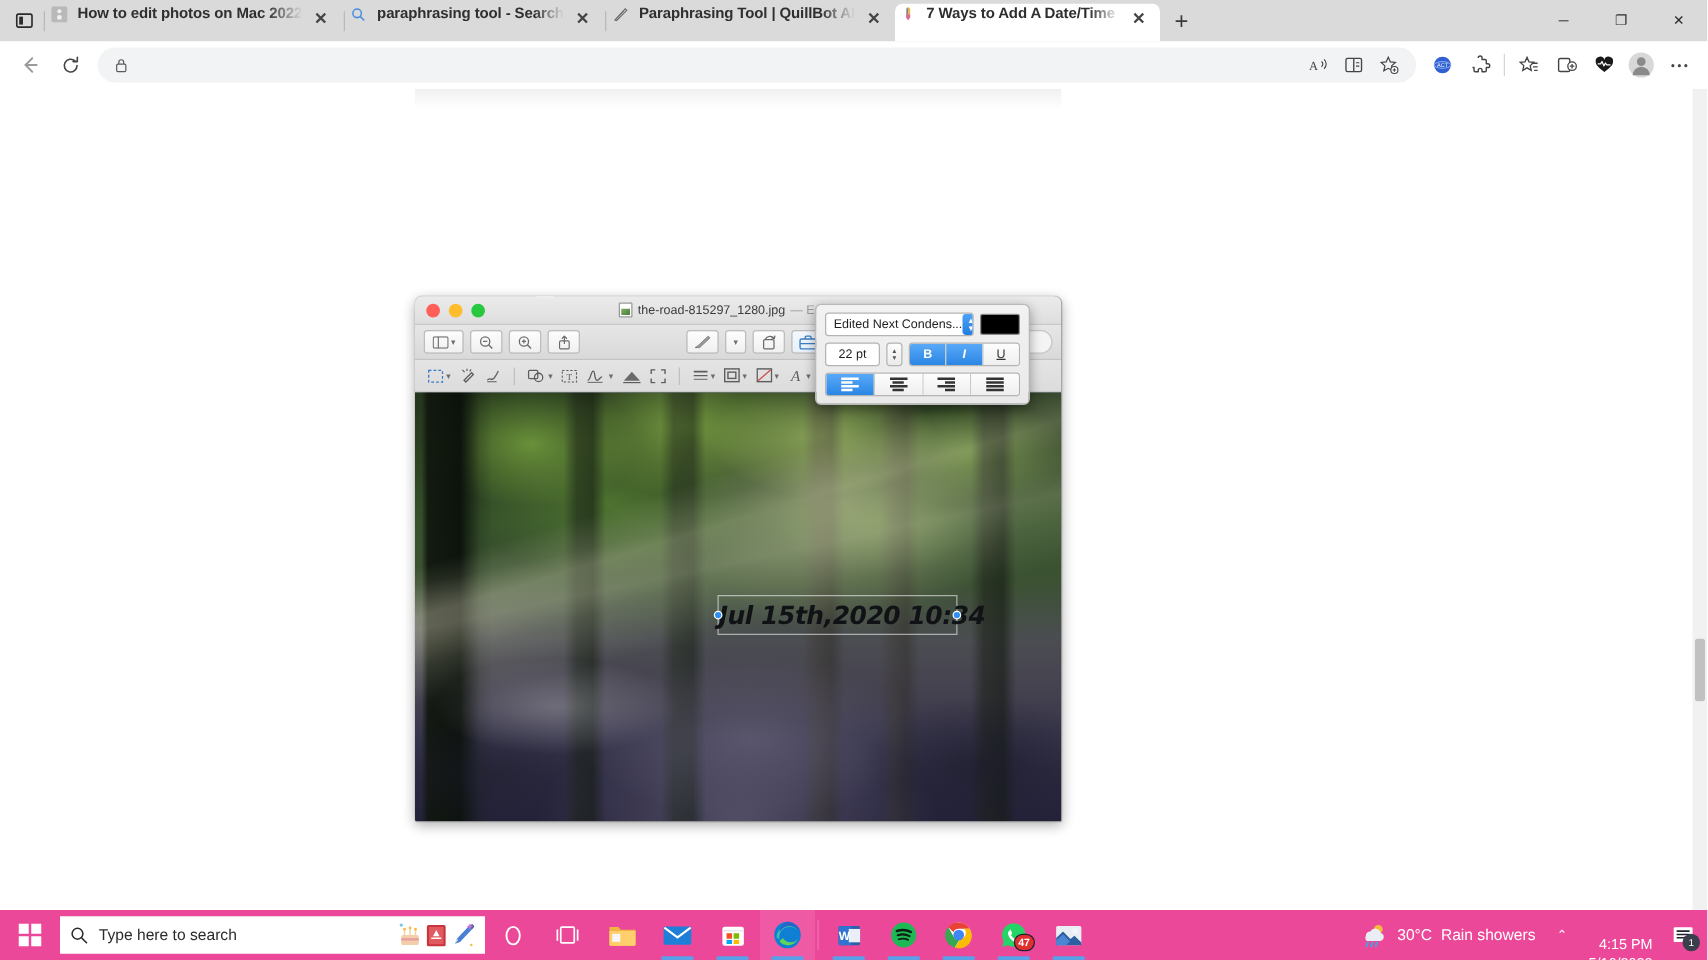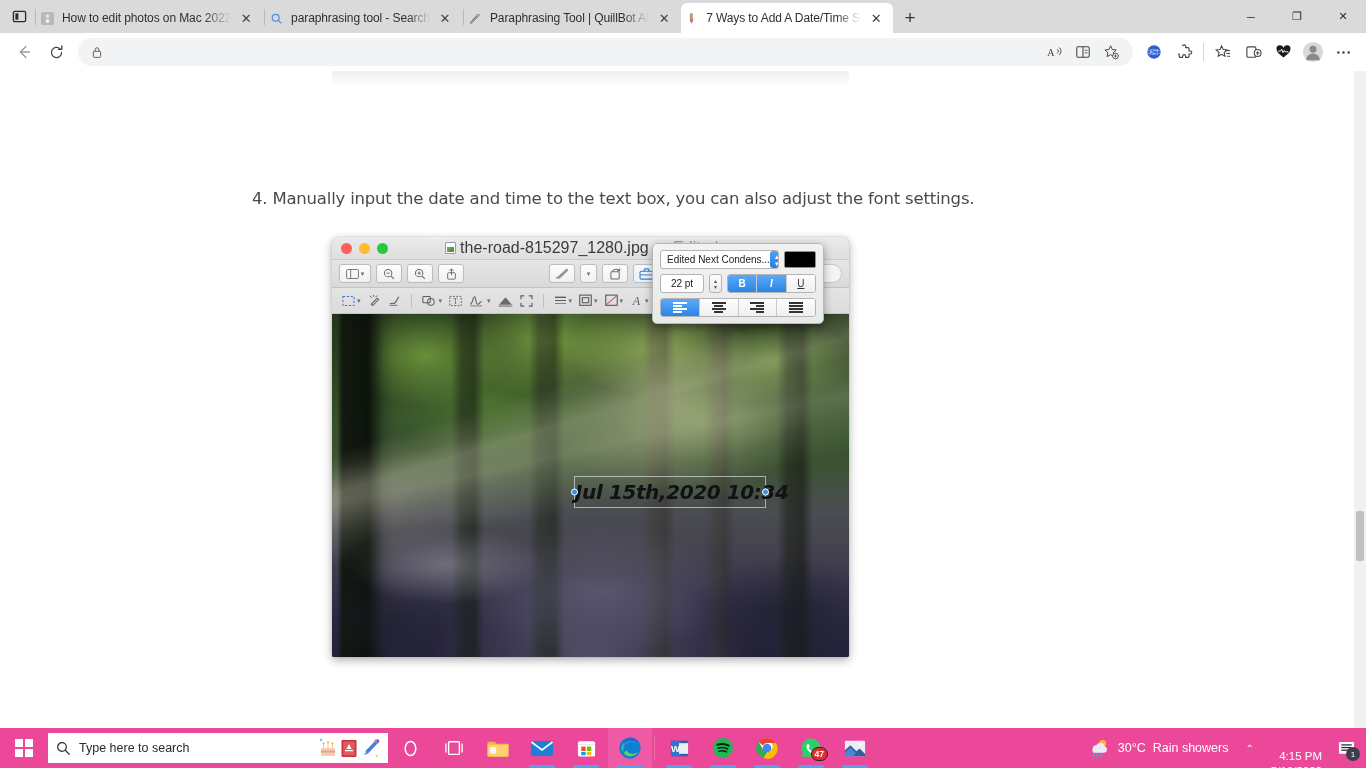--- a/index.html
+++ b/index.html
@@ -24,27 +24,28 @@
   }
   .tab-list-btn {
     width: 30px; height: 33px;
     display: flex; align-items: center; justify-content: center;
     color: #2b2b2b;
   }
   .tab-sep { width: 1px; height: 16px; background: #b9b9b9; align-self: center; margin: 0 1px; }
 
   .tab {
     height: 30px;
-    display: flex; align-items: center;
+    display: flex; align-items: flex-start;
     padding: 0 6px 0 2px;
     border-radius: 6px 6px 0 0;
     font-size: 12px;
     color: #2f2f2f;
     max-width: 240px;
     position: relative;
+    font-weight: bold;
   }
   .tab.active { background: #ffffff; }
   .tab-favicon {
     width: 16px; height: 16px; flex: 0 0 16px;
     margin-right: 7px;
     display: flex; align-items: center; justify-content: center;
   }
   .tab-title {
     flex: 1 1 auto;
     white-space: nowrap; overflow: hidden;
@@ -156,21 +157,21 @@
     position: relative;
   }
   .traffic { display: flex; gap: 7px; padding-left: 9px; }
   .dot { width: 11px; height: 11px; border-radius: 50%; }
   .dot.r { background: #ff5f57; }
   .dot.y { background: #ffbd2e; }
   .dot.g { background: #28c940; }
   .mac-title {
     position: absolute; left: 0; right: 0;
     text-align: center;
-    font-size: 16px; color: #3b3b3b;
+    font-size: 10px; color: #3b3b3b;
     display: flex; align-items: center; justify-content: center; gap: 4px;
   }
   .mac-title .docico {
     width: 11px; height: 12px;
     background: #ffffff;
     border: 1px solid #9a9a9a;
     border-radius: 1px;
     position: relative;
     display: inline-block;
   }
@@ -683,24 +684,20 @@
           <circle cx="14.5" cy="9" r="1.3" fill="#444"></circle>
         </svg>
     </div>
   </div>
 
   <div class="page">
     <div class="content">
 
       <div class="topfade"></div>
 
-      <p class="step step4">
-        <span class="num">4.</span>
-        <span>Manually input the date and time to the text box, you can also adjust the font settings.</span>
-      </p>
 
       <div class="mac-window">
 
         <div class="mac-titlebar">
           <div class="traffic">
             <span class="dot r"></span>
             <span class="dot y"></span>
             <span class="dot g"></span>
           </div>
           <div class="mac-title">

